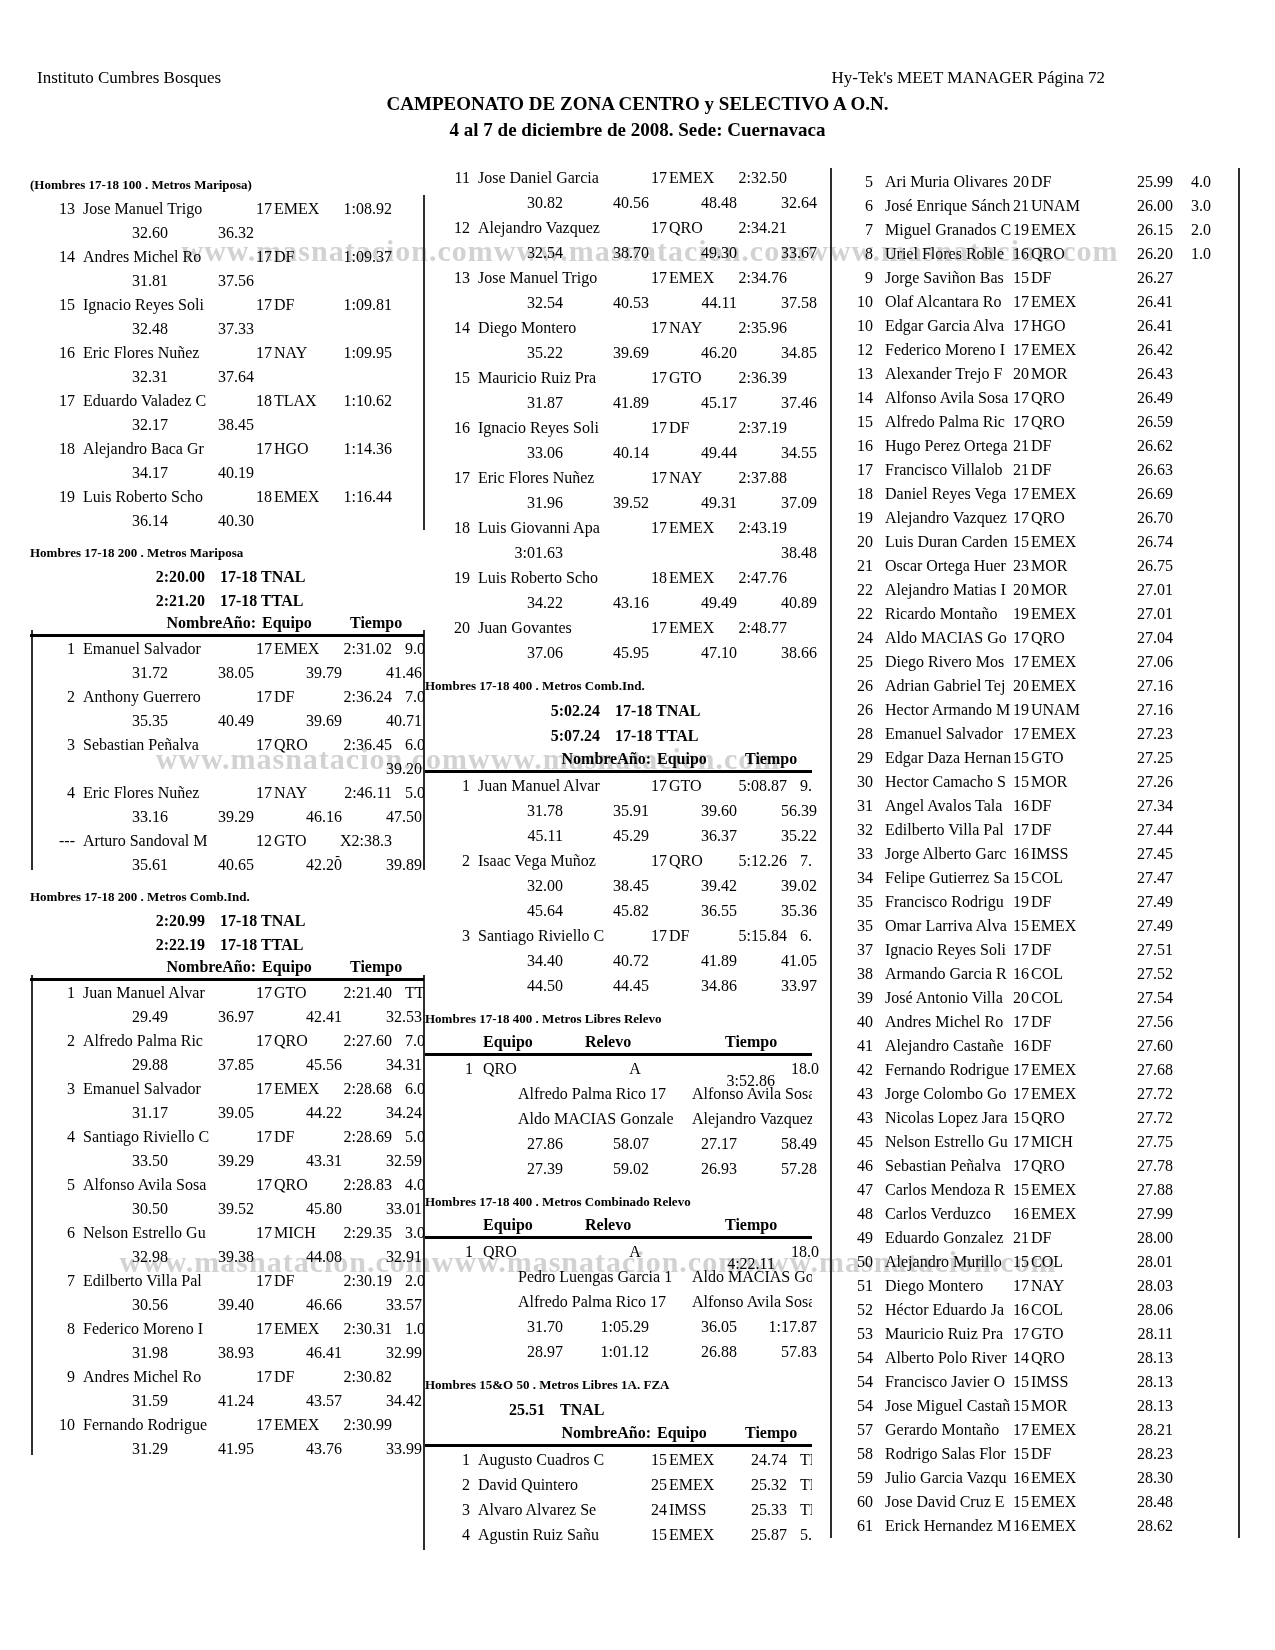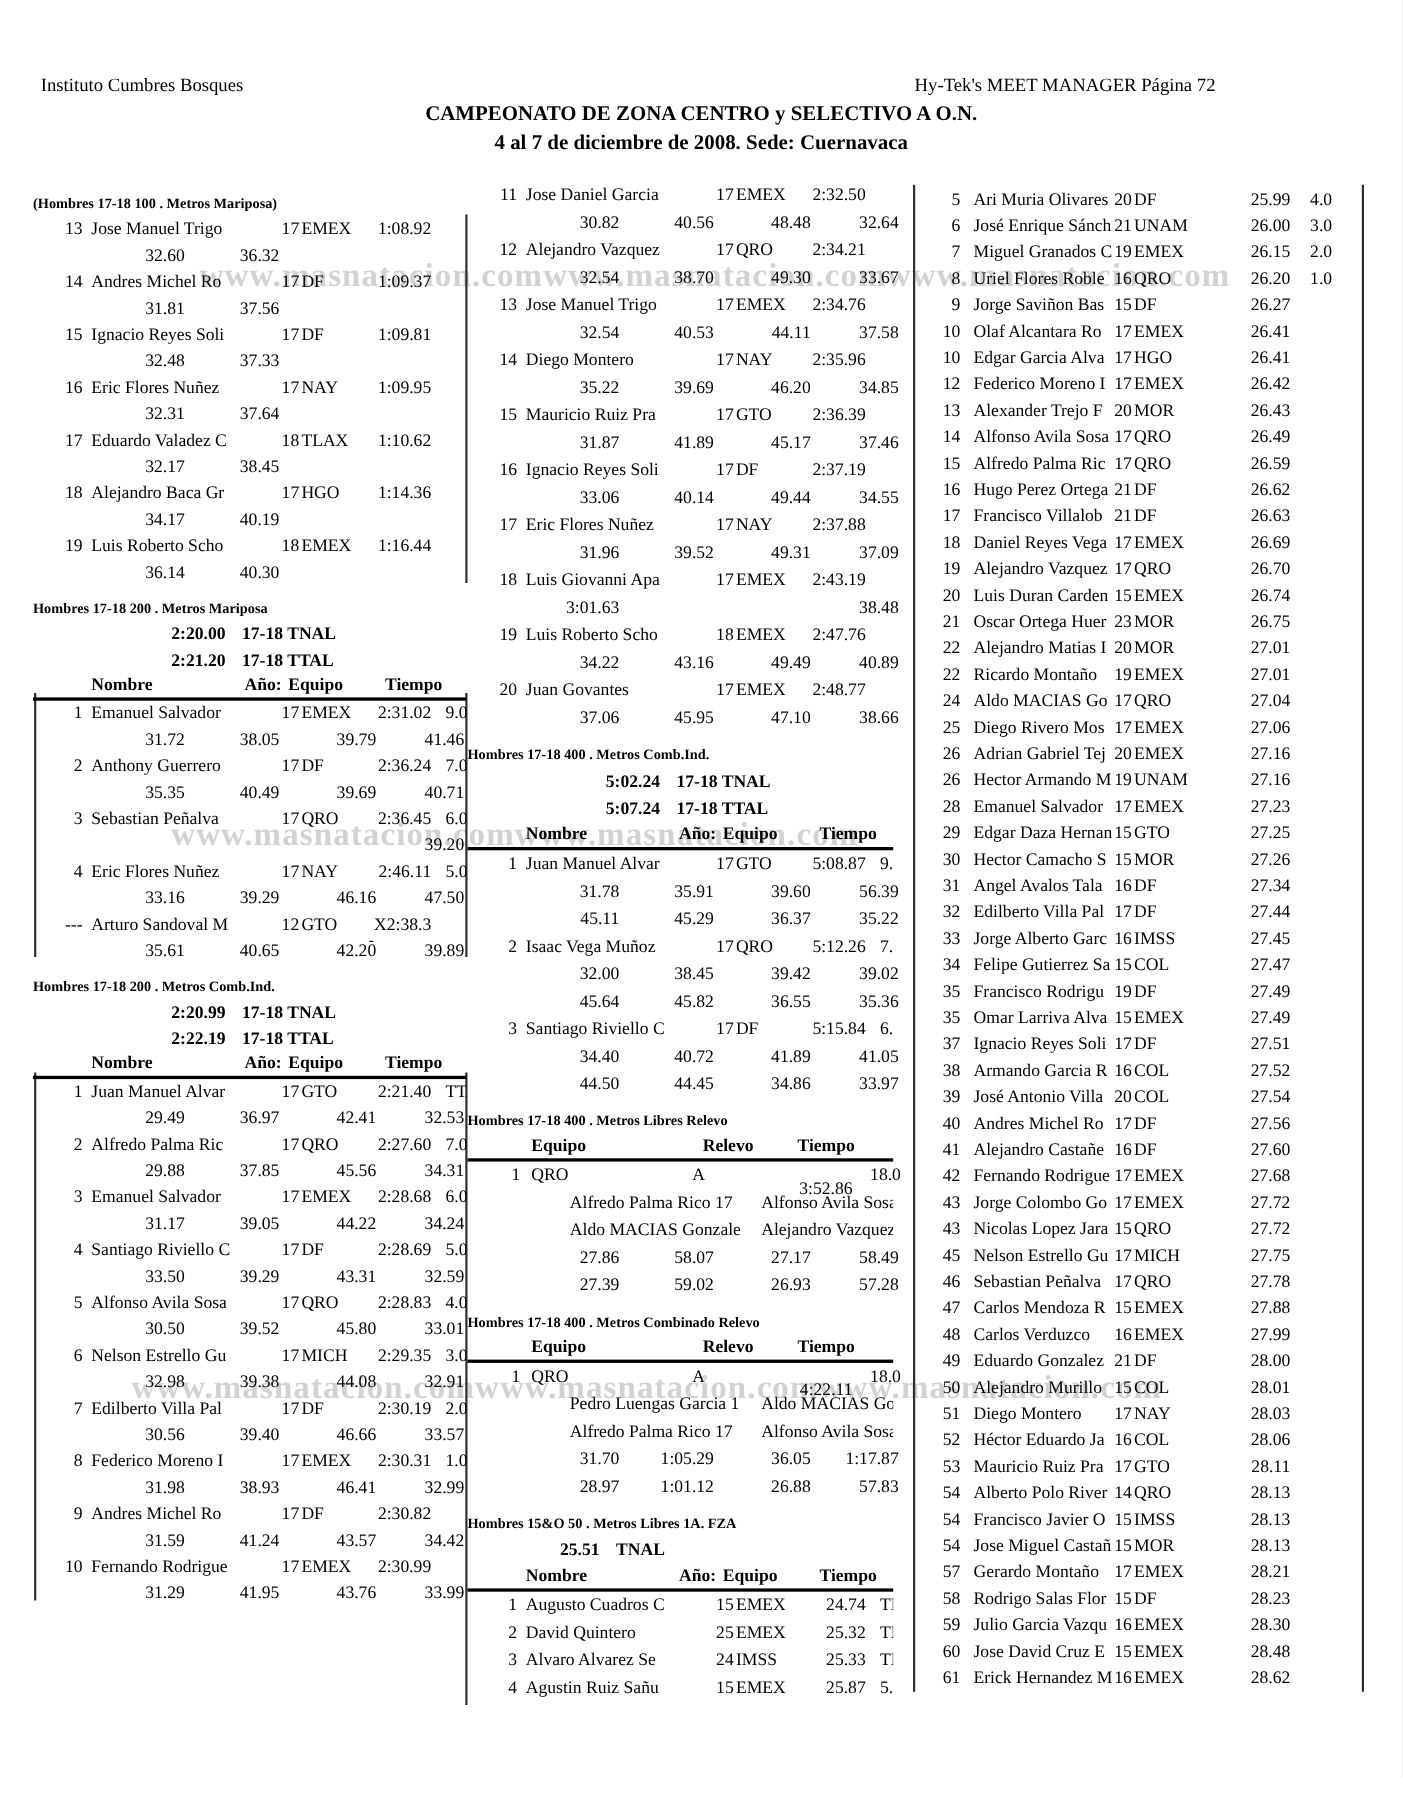--- a/index.html
+++ b/index.html
@@ -16,38 +16,38 @@
   #col1{left:30px;width:394px;--lh:24px;}
   #col2{left:425px;width:387px;--lh:25px;}
   #col3{left:833px;top:170px;width:404px;--lh:24px;}
   .evt-hdr{font-weight:bold;font-size:13px;margin-top:8px;height:var(--lh);line-height:var(--lh);white-space:nowrap;overflow:hidden;}
   .record{display:grid;grid-template-columns:175px auto;font-weight:bold;height:var(--lh);line-height:var(--lh);}
   .record.narrow{grid-template-columns:120px auto;}
   .rec-time{text-align:right;}
   .rec-label{margin-left:15px;white-space:nowrap;}
   .thead{display:grid;grid-template-columns:45px 181px 84px auto;font-weight:bold;
          height:calc(var(--lh) - 3px);line-height:calc(var(--lh) - 4px);border-bottom:3px solid #000;}
-  .th-name{display:flex;justify-content:space-between;padding-left:8px;}
+  .th-name{display:flex;justify-content:flex-end;padding-left:8px;}
   .th-equipo{padding-left:6px;}
   .th-tiempo{padding-left:10px;}
   .rrow{display:grid;grid-template-columns:45px 181px 84px 52px auto;height:var(--lh);line-height:var(--lh);}
   .c-rank{text-align:right;white-space:nowrap;}
   .c-name{padding-left:8px;overflow:hidden;white-space:nowrap;}
   .c-ageteam{display:flex;overflow:hidden;white-space:nowrap;}
   .c-ageteam .team{margin-left:2px;}
   .c-time{text-align:right;white-space:nowrap;}
   .c-pts{padding-left:13px;white-space:nowrap;overflow:hidden;}
   .srow{display:grid;grid-template-columns:138px 86px 88px 80px;height:var(--lh);line-height:var(--lh);position:relative;}
   .srow span{text-align:right;white-space:nowrap;}
   .cont-mark{position:absolute;right:84px;top:-9px;font-size:14px;}
   
   .relay-head{display:grid;grid-template-columns:48px 112px 100px auto;font-weight:bold;
          height:calc(var(--lh) - 3px);line-height:calc(var(--lh) - 4px);border-bottom:3px solid #000;}
   .rh-equipo{padding-left:10px;}
-  .rh-relevo{text-align:right;}
+  .rh-relevo{text-align:left;}
   .rh-tiempo{padding-left:40px;}
   .relay-row{display:grid;grid-template-columns:48px 112px 100px 90px auto;height:var(--lh);line-height:var(--lh);}
   .rl-rank{text-align:right;}
   .rl-team{padding-left:10px;}
   .rl-letter{text-align:center;}
   .rl-time{text-align:right;margin-top:12px;}
   .rl-pts{padding-left:16px;}
   .swim-row{display:grid;grid-template-columns:70px 174px auto;height:var(--lh);line-height:var(--lh);padding-left:23px;}
   .swim-row span{overflow:hidden;white-space:nowrap;}
   

